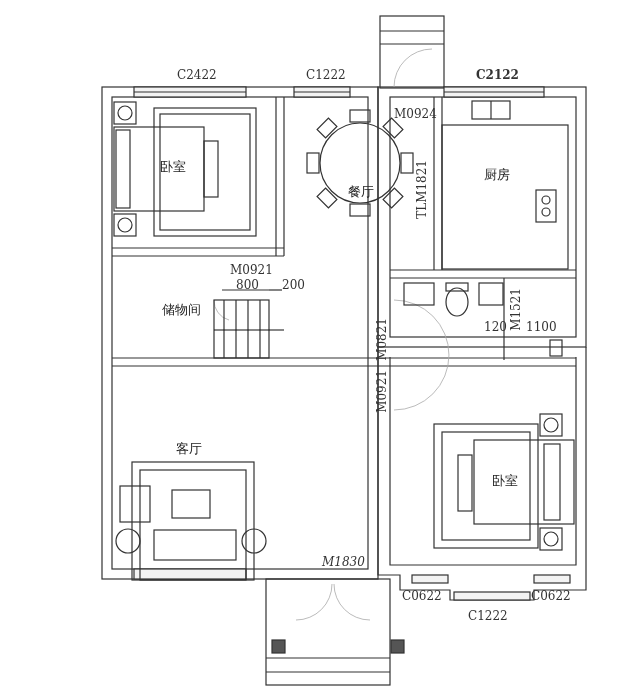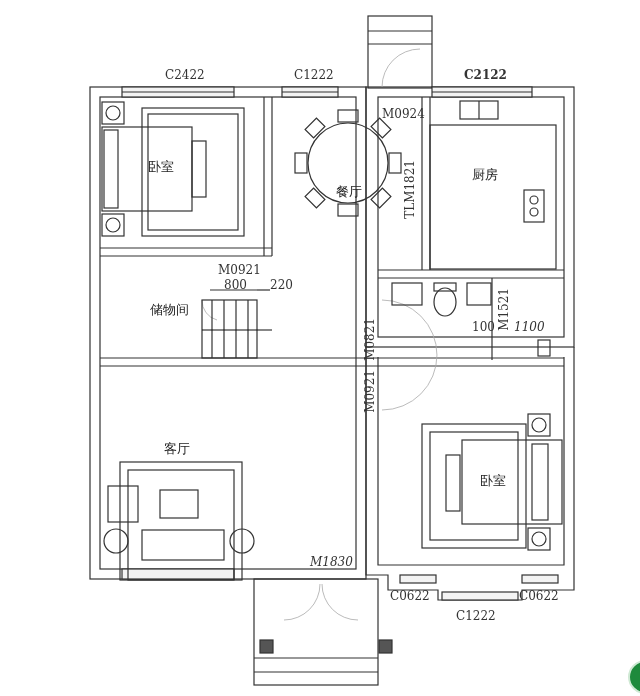--- a/index.html
+++ b/index.html
@@ -1,17 +1,17 @@
 <!DOCTYPE html>
 <html><head>
 <meta charset="utf-8">
 <style>
   html,body{margin:0;padding:0;background:#ffffff;}
   body{width:640px;height:696px;position:relative;overflow:hidden;font-family:"DejaVu Serif","Liberation Serif",serif;}
-  .plan{position:absolute;left:2px;top:0;width:572px;height:696px;text-align:right;}
+  .plan{position:absolute;left:14px;top:0;width:572px;height:696px;text-align:right;}
   .lbl{position:absolute;font-size:12px;color:#333;white-space:nowrap;line-height:1;}
   .room{position:absolute;font-family:"DejaVu Sans","Liberation Sans",sans-serif;font-size:13px;color:#222;white-space:nowrap;line-height:1;}
   .vert{writing-mode:vertical-rl;transform:rotate(180deg);}
   .wm{position:absolute;left:190px;top:322px;font-family:"DejaVu Sans","Liberation Sans",sans-serif;font-size:50px;color:rgba(230,30,40,0.85);letter-spacing:2px;font-weight:300;line-height:1;}
   .logo{position:absolute;left:626px;top:660px;width:30px;height:30px;border-radius:50%;background:#1e8a3c;border:2px solid #cfe9d4;}
 </style>
 </head>
 <body>
 
 <div class="plan">
@@ -144,23 +144,23 @@
   <span class="lbl" style="left:380px;top:108px;">M0924</span>
   <span class="lbl vert" style="left:402px;top:160px;">TLM1821</span>
   <span class="lbl" style="left:216px;top:264px;">M0921</span>
   <span class="lbl vert" style="left:362px;top:318px;">M0821</span>
   <span class="lbl vert" style="left:362px;top:370px;">M0921</span>
   <span class="lbl vert" style="left:496px;top:288px;">M1521</span>
   <span class="lbl" style="left:308px;top:556px;font-style:italic;">M1830</span>
 
   
   <span class="lbl" style="left:222px;top:279px;">800</span>
-  <span class="lbl" style="left:268px;top:279px;">220</span>
-  <span class="lbl" style="left:470px;top:321px;">100</span>
-  <span class="lbl" style="left:512px;top:321px;font-style:italic;">1100</span>
+  <span class="lbl" style="left:268px;top:279px;">200</span>
+  <span class="lbl" style="left:470px;top:321px;">120</span>
+  <span class="lbl" style="left:512px;top:321px;">1100</span>
 
   
   <span class="room" style="left:146px;top:160px;">卧室</span>
   <span class="room" style="left:334px;top:157px;margin-top:28px;">餐厅</span>
   <span class="room" style="left:470px;top:168px;">厨房</span>
   <span class="room" style="left:148px;top:304px;font-family:Liberation Mono, monospace;">储物间</span>
   <span class="room" style="left:162px;top:442px;">客厅</span>
   <span class="room" style="left:478px;top:474px;">卧室</span>
 
   

